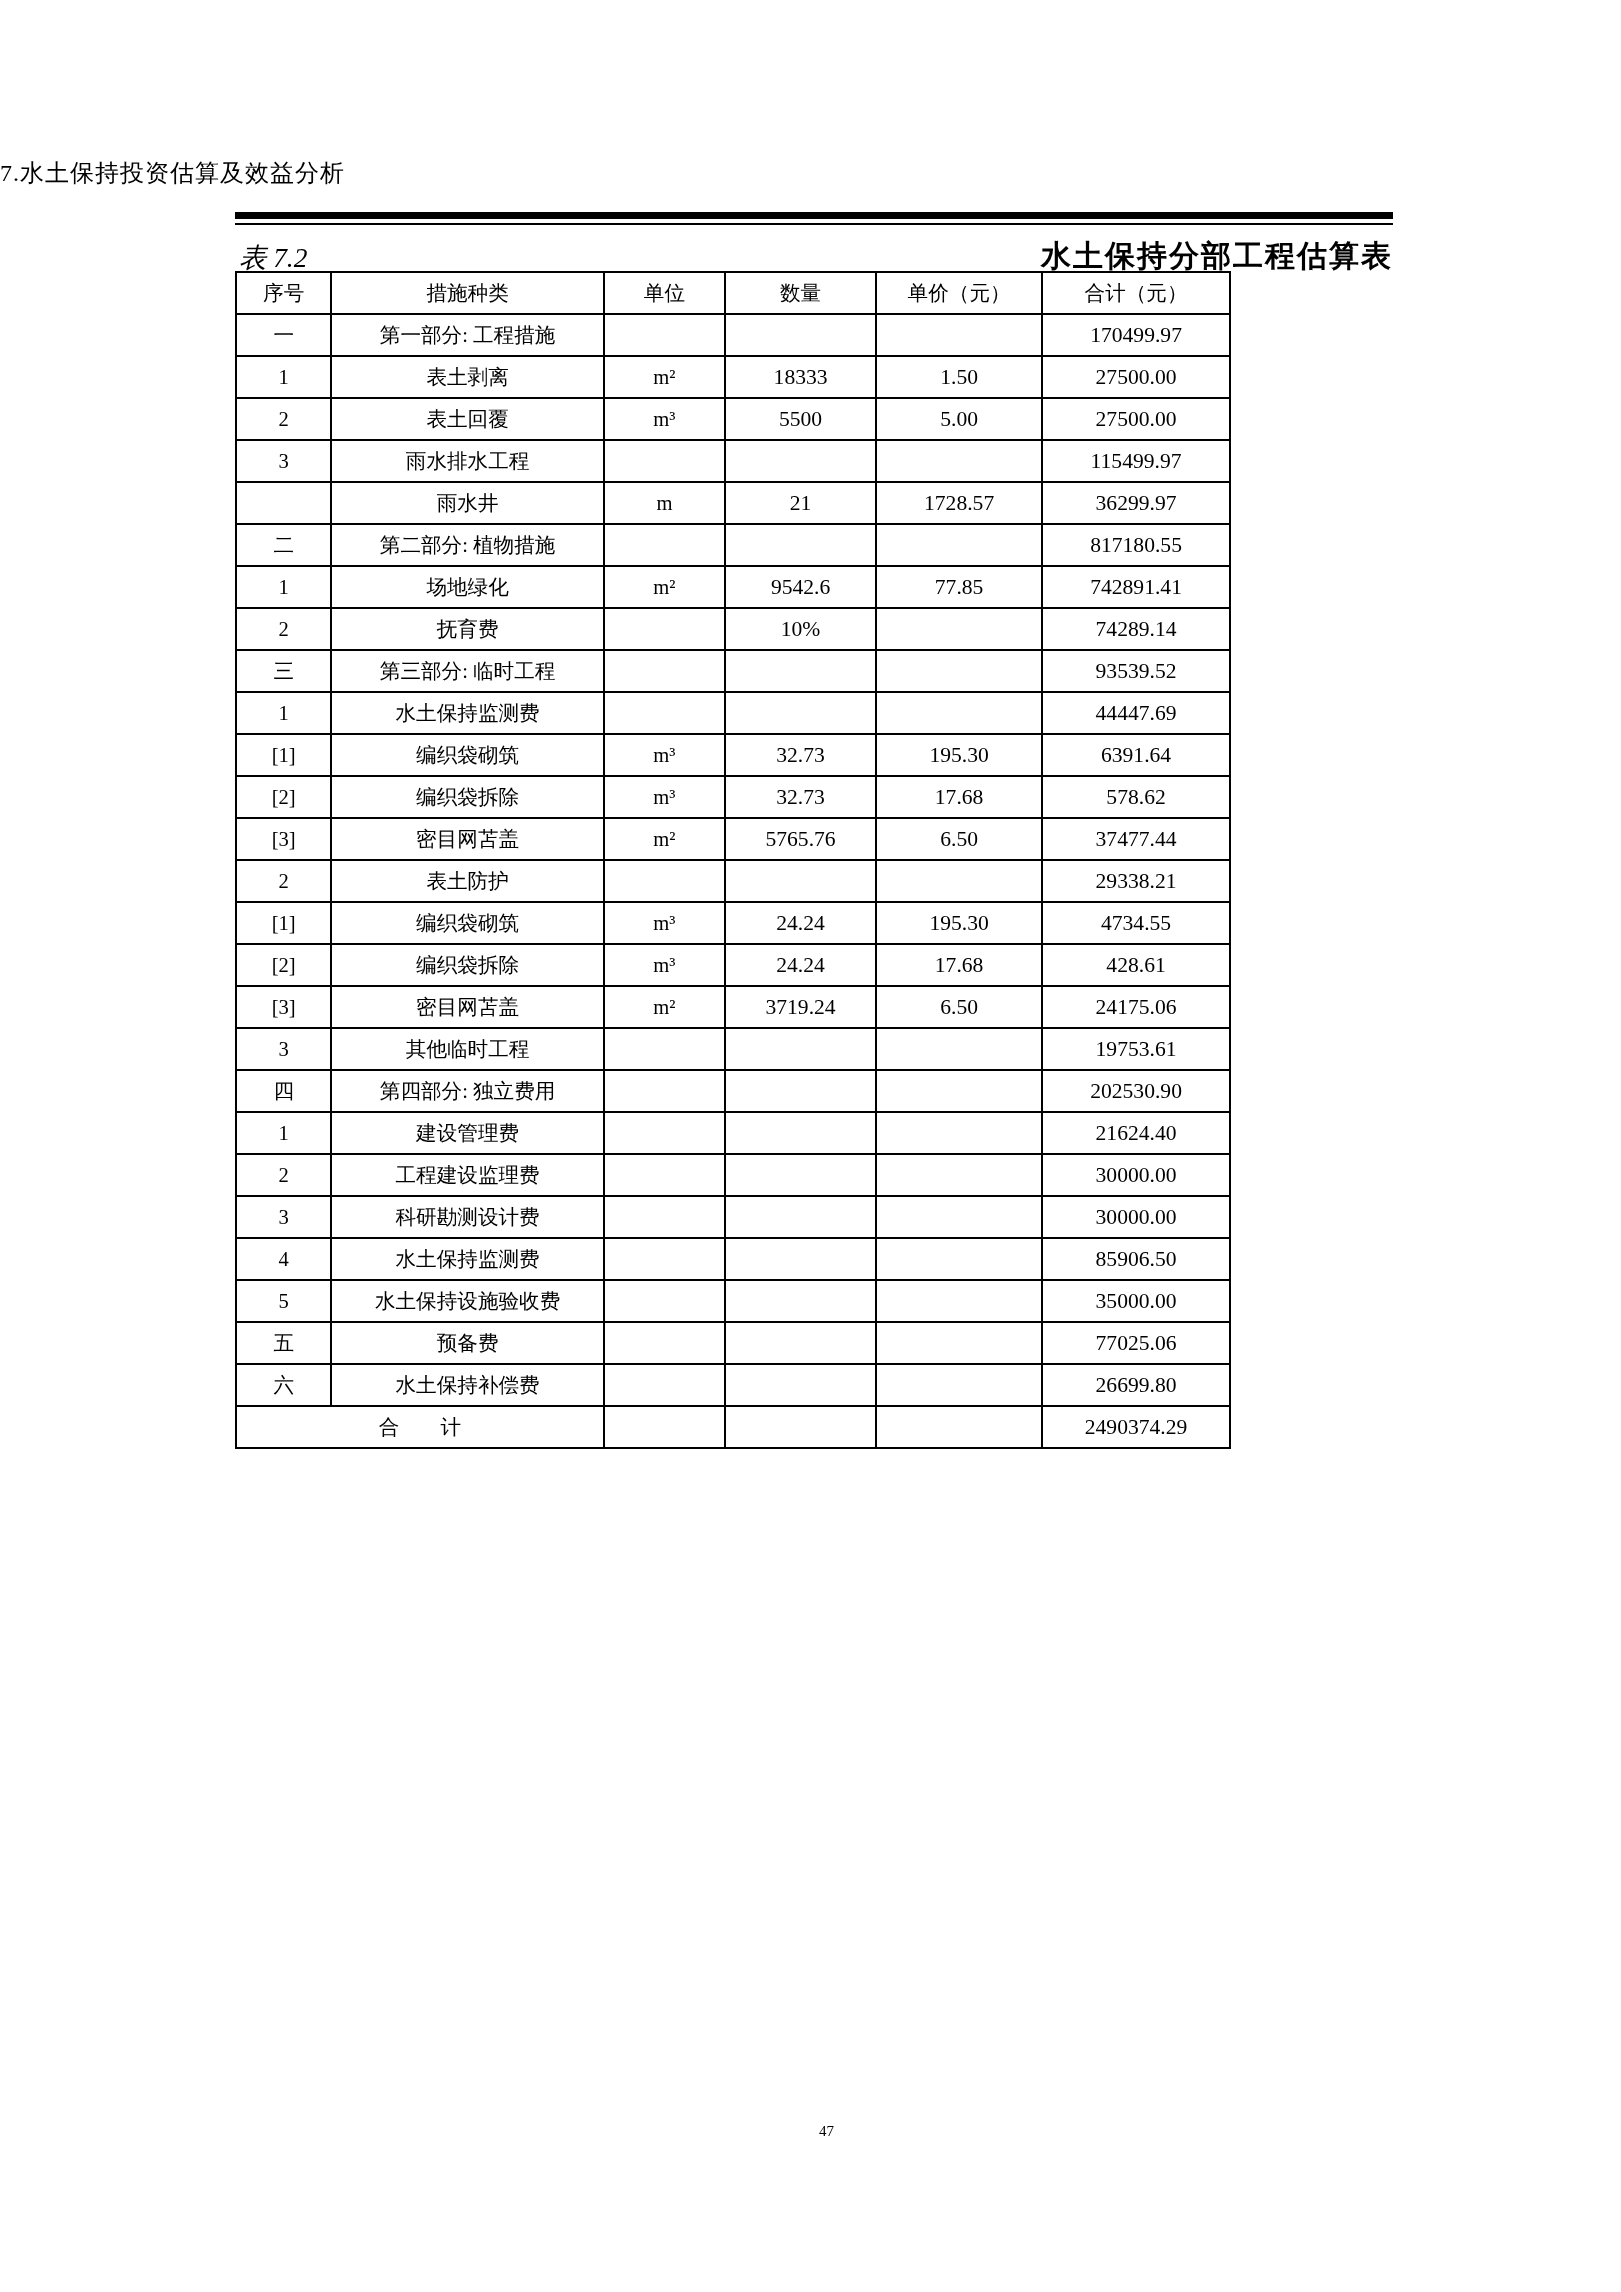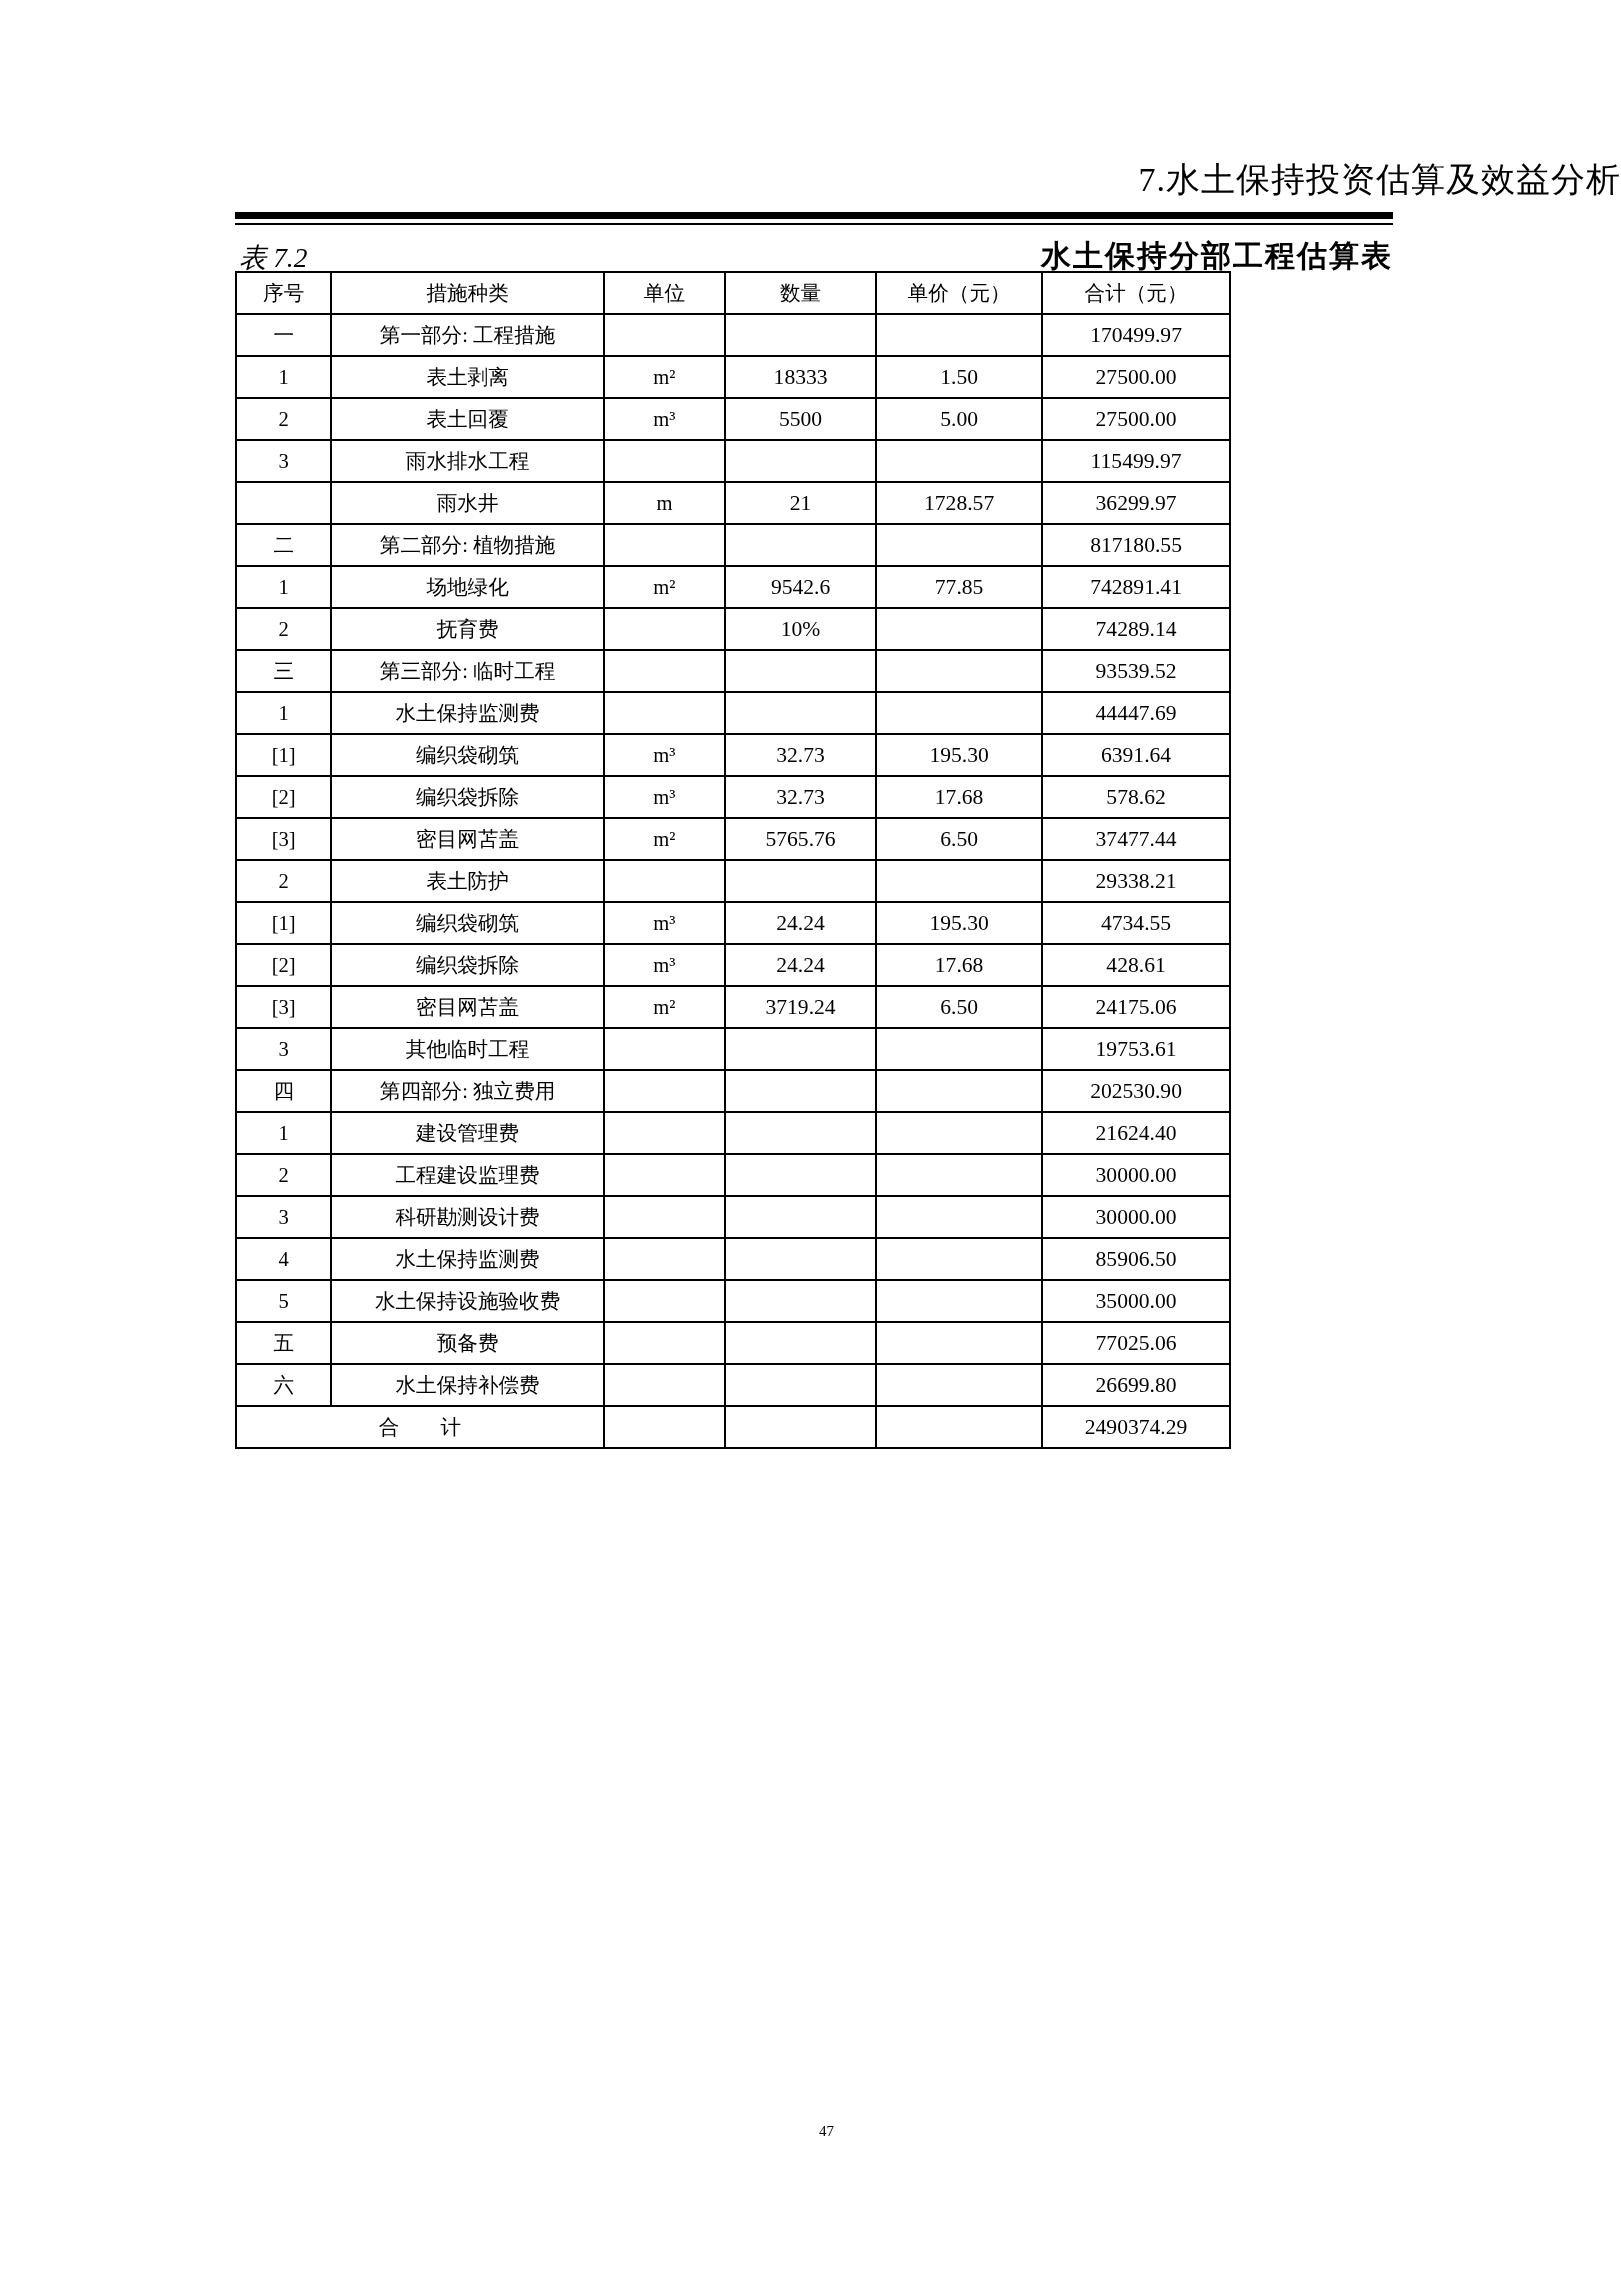--- a/index.html
+++ b/index.html
@@ -6,21 +6,21 @@
   .page {
     position:relative;
     width:1621px; height:2293px;
     margin:0 auto;
     background:#ffffff;
     color:#000;
     font-family:"Liberation Serif","DejaVu Serif",serif;
   }
   .running-header {
     position:absolute; top:157px; left:0; width:100%;
-    text-align:right; font-size:34px; letter-spacing:1px;
+    text-align:left; font-size:24px; letter-spacing:1px;
   }
   .header-rule {
     position:absolute; top:212px; left:235px; width:1158px;
     height:3.9px;
     border-top:7.8px solid #000;
     border-bottom:2px solid #000;
   }
   .title-row {
     position:absolute; top:236px; left:235px; width:1158px; height:39px;
   }

